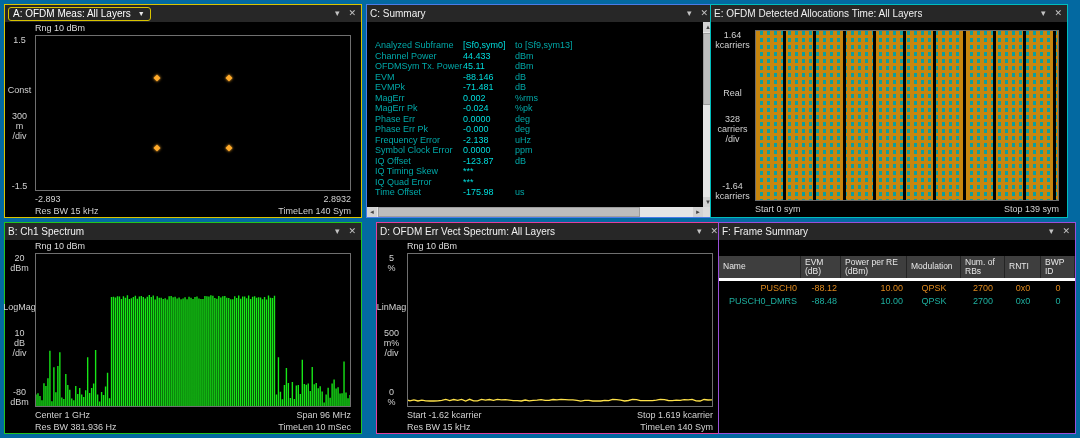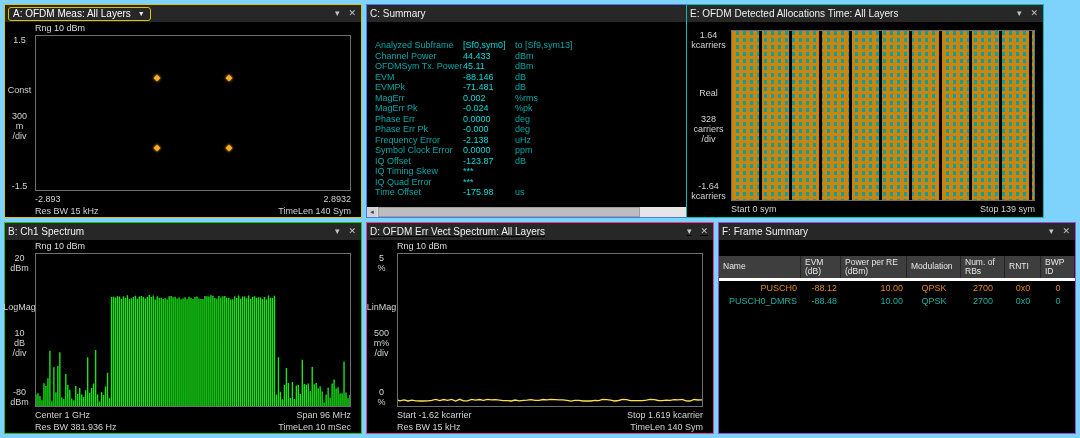--- a/index.html
+++ b/index.html
@@ -1,23 +1,23 @@
 <!DOCTYPE html>
 <html style="--panel-a-border: #d9c400; --panel-b-border: #21c421; --panel-c-border: #4a7ce8; --panel-d-border: #e23f9e; --panel-e-border: #00bdbd; --panel-f-border: #9a4fd9; --trace-green: #17e617; --trace-yellow: #ffe24a; --const-orange: #ffaa2a; --alloc-orange: #c8860e; --alloc-teal: #0f9e9e; --summary-label: #00a8a8; --summary-value: #00dcdc;"><head>
 <meta charset="utf-8">
 <style>
   html,body{margin:0;padding:0;background:#0a0a0a;}
-  .screen{position:relative;width:1080px;height:438px;background:#7dd3fc;
+  .screen{position:relative;width:1080px;height:438px;background:#0369a1;
           font-family:"Liberation Sans",sans-serif;overflow:hidden;}
   .panel{position:absolute;box-sizing:border-box;border:1px solid #555;background:#000;}
   #panel-a{left:4px;top:4px;width:358px;height:214px;border-color:var(--panel-a-border);}
   #panel-c{left:366px;top:4px;width:348px;height:214px;border-color:var(--panel-c-border);}
-  #panel-e{left:686px;top:4px;width:358px;height:214px;border-color:var(--panel-e-border);}
+  #panel-e{left:710px;top:4px;width:358px;height:214px;border-color:var(--panel-e-border);}
   #panel-b{left:4px;top:222px;width:358px;height:212px;border-color:var(--panel-b-border);}
-  #panel-d{left:366px;top:222px;width:348px;height:212px;border-color:var(--panel-d-border);text-decoration:underline;}
+  #panel-d{left:376px;top:222px;width:348px;height:212px;border-color:var(--panel-d-border);}
   #panel-f{left:718px;top:222px;width:358px;height:212px;border-color:var(--panel-f-border);}
 
   .titlebar{height:17px;background:#272727;display:flex;align-items:center;
             justify-content:space-between;padding:0 5px 0 3px;color:#f0f0f0;font-size:10px;}
   .tb-title{white-space:nowrap;overflow:hidden;}
   .tb-btns{display:flex;gap:9px;align-items:center;color:#c4c4c4;font-size:9px;}
   .tb-btn{cursor:default;line-height:9px;}
   .title-chip{display:inline-flex;align-items:center;gap:7px;border:1px solid var(--panel-a-border);
               border-radius:3px;padding:0 5px 1px 4px;color:#fff;}
   .title-chip .dd{font-size:7px;color:#e8e8e8;}

